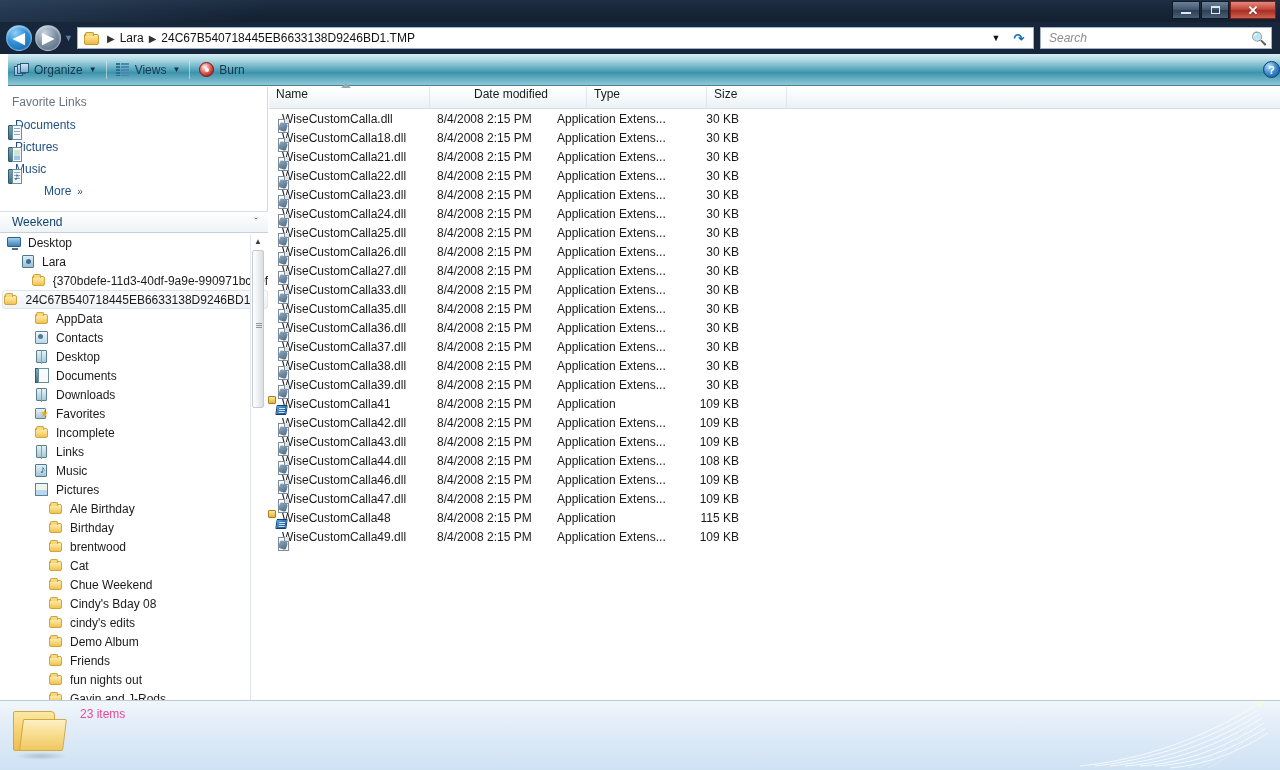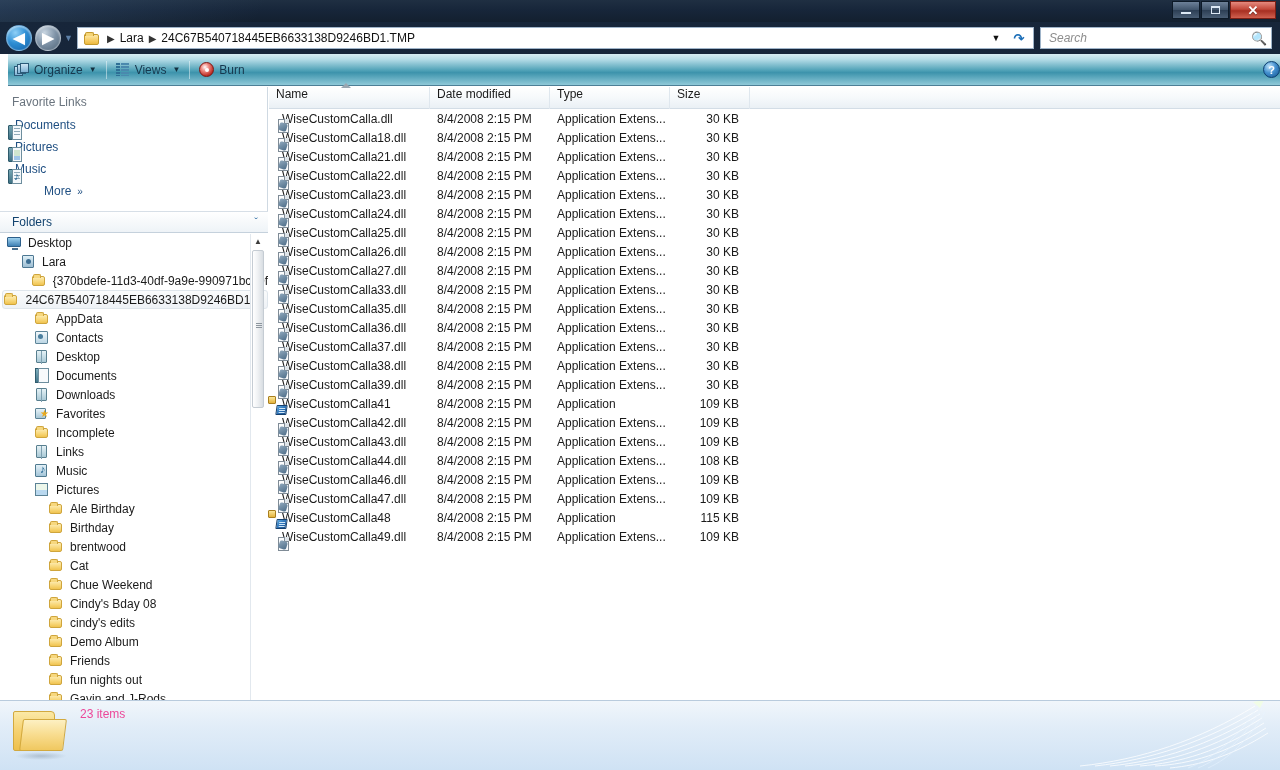--- a/index.html
+++ b/index.html
@@ -271,21 +271,21 @@
   .colhdr {
     display: flex; height: 22px;
     background: linear-gradient(180deg,#ffffff 0%, #f6f9fb 50%, #eaf0f5 100%);
     border-bottom: 1px solid #d3dde6;
   }
   .ch {
     display: flex; align-items: flex-start; height: 22px; font-size: 12px; color: #1a1a1a;
     border-right: 1px solid #dfe7ee; padding-left: 7px; position: relative;
   }
   .ch.name { width: 161px; }
-  .ch.date { width: 120px; }
+  .ch.date { width: 120px; margin-left: 37px; }
   .ch.type { width: 120px; }
   .ch.size { width: 80px; }
   .ch.blank { flex: 1; border-right: none; }
   .sortarrow {
     position: absolute; left: 72px; top: -4px; width: 0; height: 0;
     border-left: 5px solid transparent; border-right: 5px solid transparent;
     border-bottom: 5px solid #9aa6b0;
   }
   .rows { position: relative; }
   .frow { display: flex; align-items: center; height: 19px; font-size: 12px; color: #1a1a1a; }
@@ -449,21 +449,21 @@
           <span><span class="ico-lib music"><span class="back"></span><span class="sheet"></span><span class="note">♪</span></span></span>
           <span class="txt">Music</span>
         </div>
         <div class="favitem more">
           <span class="txt">More</span>
           <span class="chev2">»</span>
         </div>
       </div>
 
     <div class="foldershdr">
-      <span class="t">Folders</span>
+      <span class="t">Weekend</span>
       <span class="cv">ˇ</span>
     </div>
 
     <div class="treewrap">
       <div id="tree-list">
           <div class="trow">
             <div style="width:6px"></div>
             <span class="icn desktop"><i></i><span></span></span>
             <span class="tlabel">Desktop</span>
           </div>

